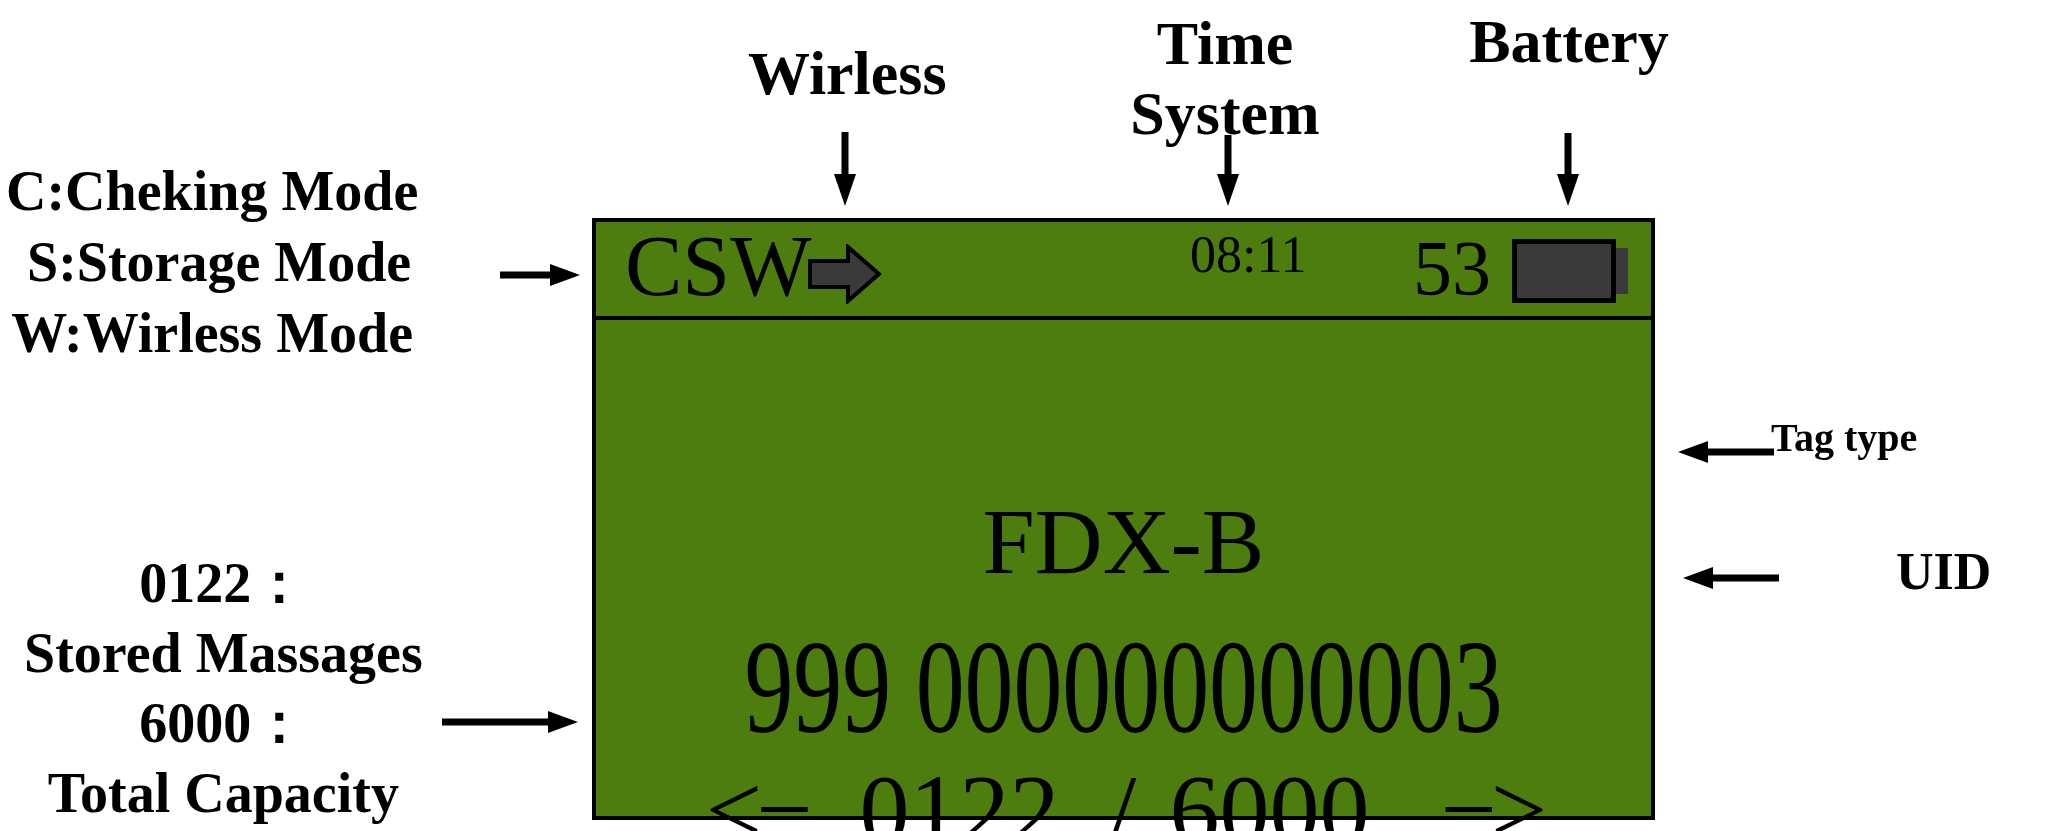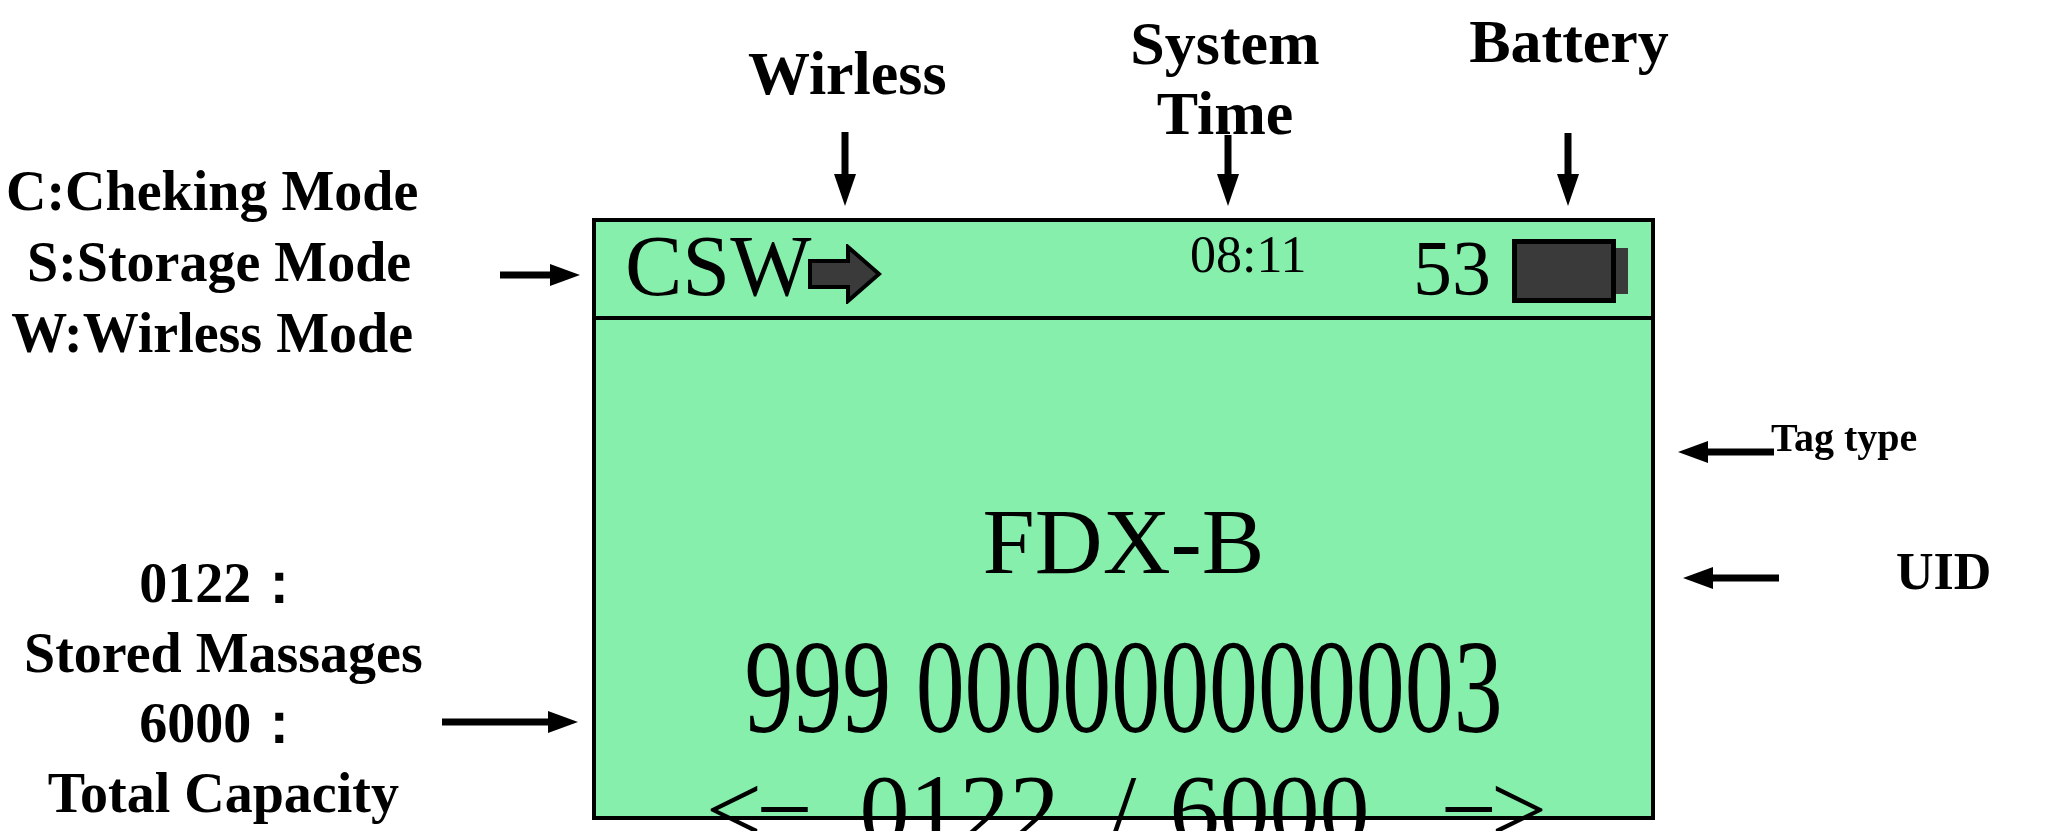--- a/index.html
+++ b/index.html
@@ -15,21 +15,21 @@
   .battery-label{left:1438px;top:6px;width:262px;font-size:62px;line-height:70px;}
   .tagtype-label{left:1731px;top:418px;font-size:40px;line-height:1;margin-left:40px;}
   .uid-label{left:1896px;top:546px;font-size:52px;line-height:1;}
   .bottom-block{left:24px;top:548px;font-size:56px;line-height:70px;}
   
   .arr{position:absolute;}
   .arr line{stroke:#000;stroke-width:7;}
   .arr polygon{fill:#000;}
   
   .display{position:absolute;left:592px;top:218px;width:1063px;height:602px;
-           border:4px solid #000;background:#86efac;box-sizing:border-box;}
+           border:4px solid #000;background:#4d7c0f;box-sizing:border-box;}
   .statusbar{position:absolute;left:0;top:0;width:100%;height:98px;
              border-bottom:4px solid #000;box-sizing:border-box;}
   .sb{position:absolute;line-height:1;white-space:nowrap;}
   .sb-modes{left:29px;top:1px;font-size:86px;}
   .sb-date{left:382px;top:7px;font-size:78px;}
   .sb-time{left:594px;top:7px;font-size:52px;}
   .sb-batt{left:817px;top:7px;font-size:78px;}
   .block-arrow{position:absolute;left:212px;top:22px;}
   .battery{position:absolute;left:916px;top:17px;display:flex;align-items:center;}
   .batt-body{width:104px;height:64px;border:5px solid #000;background:#3a3a3a;box-sizing:border-box;}
@@ -62,22 +62,22 @@
     <polygon points="82,17 52,6 52,28"></polygon>
   </svg>
 
   <div class="ann top-label wireless-label">Wirless</div>
   <svg class="arr" style="left:830px;top:130px;" width="30" height="78">
     <line x1="15" y1="2" x2="15" y2="48"></line>
     <polygon points="15,76 4,44 26,44"></polygon>
   </svg>
 
   <div class="ann top-label system-label">
+    <div>Time</div>
     <div>System</div>
-    <div>Time</div>
   </div>
   <svg class="arr" style="left:1213px;top:133px;" width="30" height="75">
     <line x1="15" y1="2" x2="15" y2="45"></line>
     <polygon points="15,73 4,41 26,41"></polygon>
   </svg>
 
   <div class="ann top-label battery-label">
     <div>Battery</div>
   </div>
   <svg class="arr" style="left:1553px;top:131px;" width="30" height="77">

